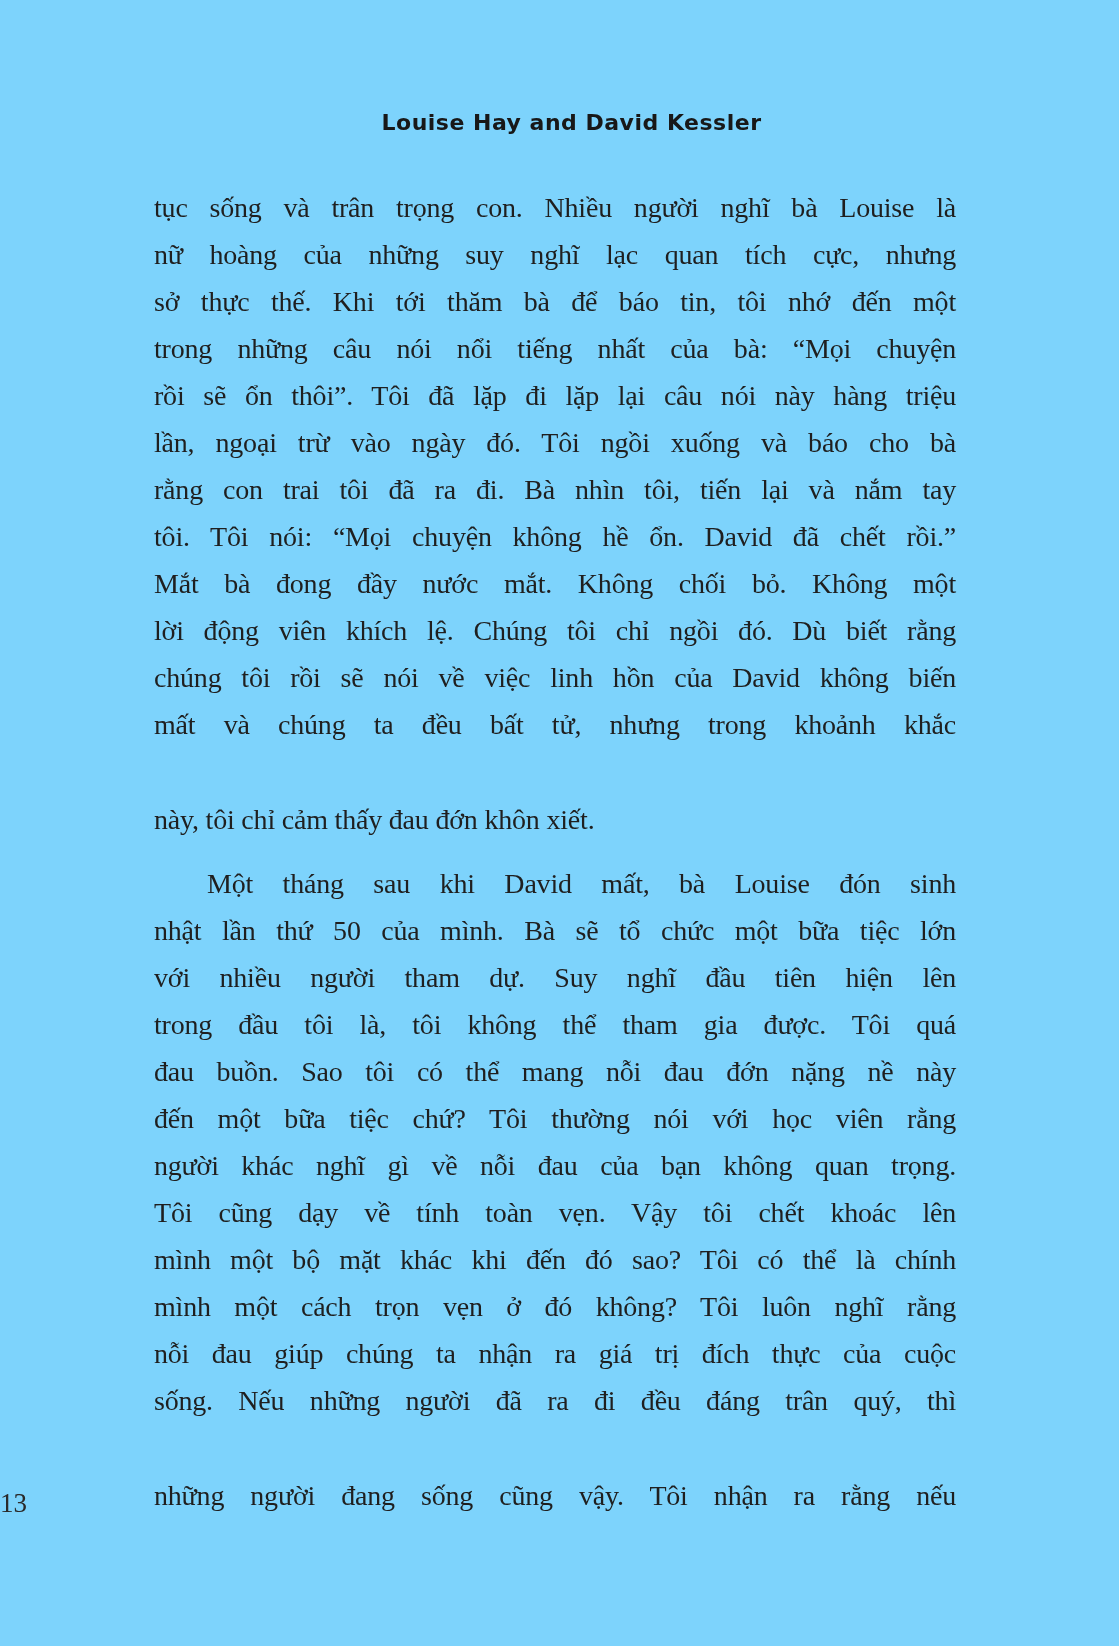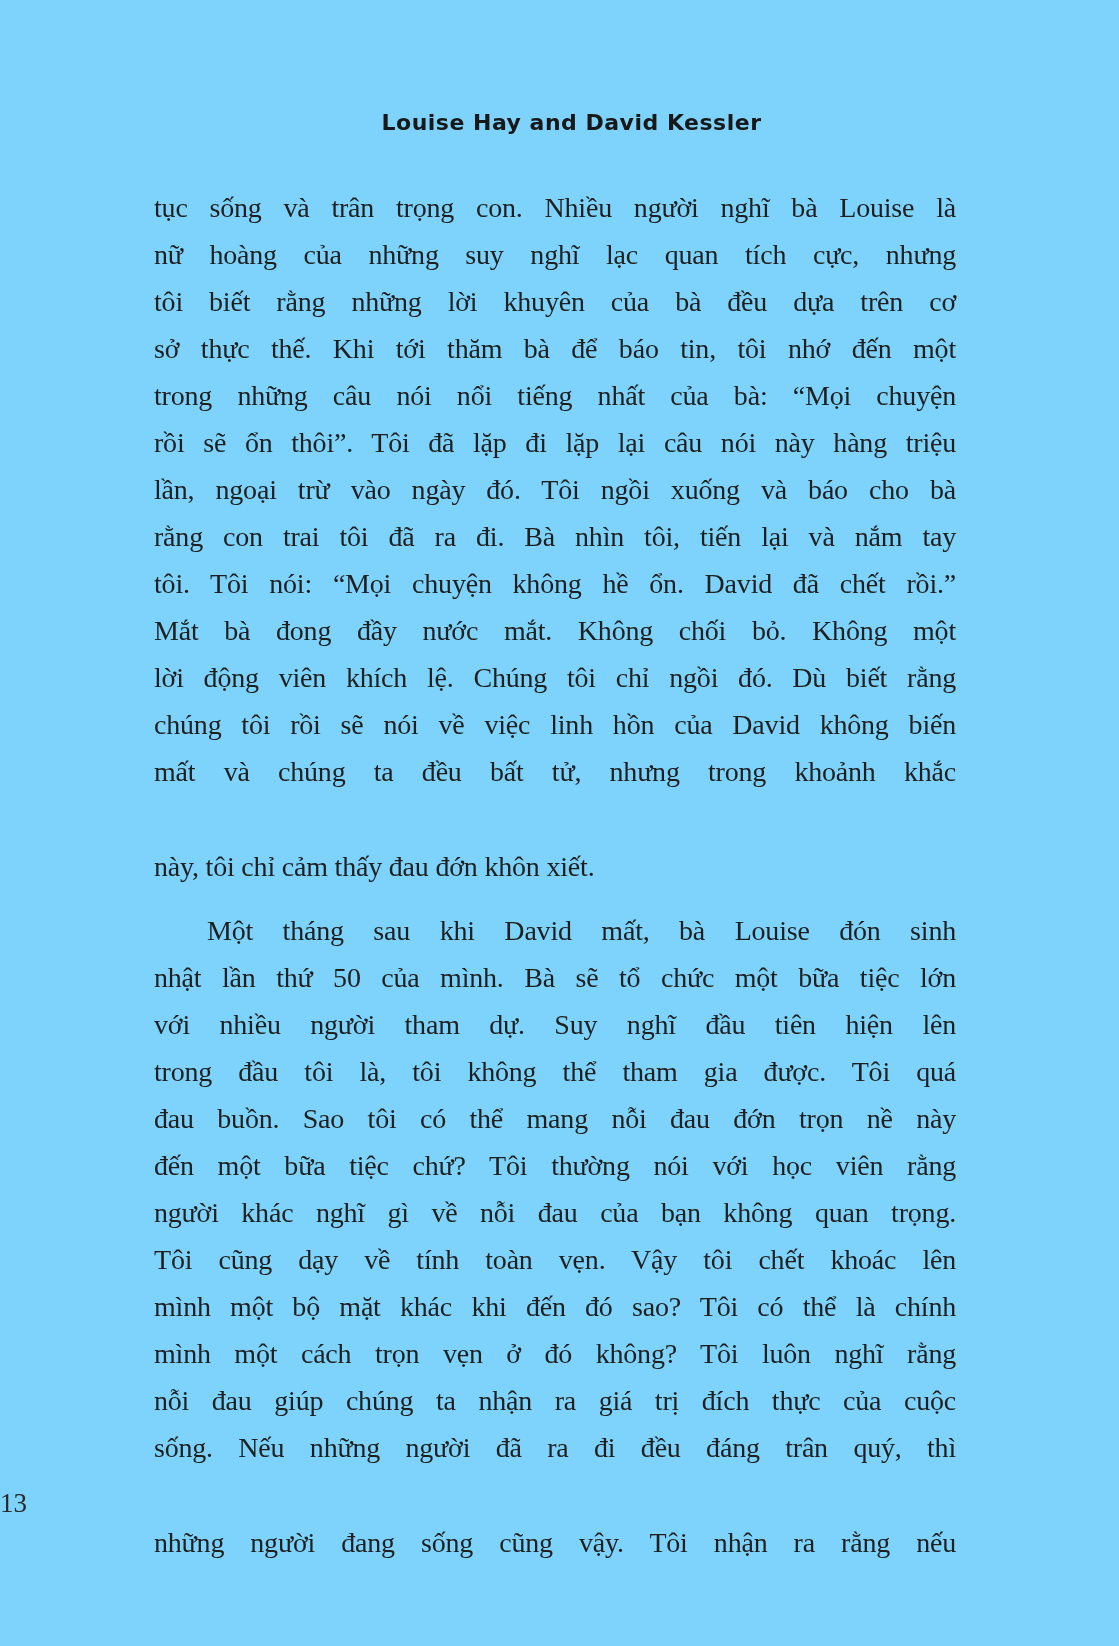--- a/index.html
+++ b/index.html
@@ -71,39 +71,38 @@
 <body>
 
 <div class="page">
 
   <div class="running-header">Louise Hay and David Kessler</div>
 
   <div class="body-text">
     <div class="paragraph">
         <div class="text-line">tục sống và trân trọng con. Nhiều người nghĩ bà Louise là</div>
         <div class="text-line">nữ hoàng của những suy nghĩ lạc quan tích cực, nhưng</div>
-        <div class="text-line">tôi biết rằng những lời khuyên của bà đều dựa trên cơ</div>
         <div class="text-line">sở thực thế. Khi tới thăm bà để báo tin, tôi nhớ đến một</div>
         <div class="text-line">trong những câu nói nổi tiếng nhất của bà: “Mọi chuyện</div>
         <div class="text-line">rồi sẽ ổn thôi”. Tôi đã lặp đi lặp lại câu nói này hàng triệu</div>
         <div class="text-line">lần, ngoại trừ vào ngày đó. Tôi ngồi xuống và báo cho bà</div>
         <div class="text-line">rằng con trai tôi đã ra đi. Bà nhìn tôi, tiến lại và nắm tay</div>
         <div class="text-line">tôi. Tôi nói: “Mọi chuyện không hề ổn. David đã chết rồi.”</div>
         <div class="text-line">Mắt bà đong đầy nước mắt. Không chối bỏ. Không một</div>
         <div class="text-line">lời động viên khích lệ. Chúng tôi chỉ ngồi đó. Dù biết rằng</div>
         <div class="text-line">chúng tôi rồi sẽ nói về việc linh hồn của David không biến</div>
         <div class="text-line">mất và chúng ta đều bất tử, nhưng trong khoảnh khắc</div>
         <div class="text-line last">này, tôi chỉ cảm thấy đau đớn khôn xiết.</div>
       </div>
     <div class="paragraph indent-first justify-last">
         <div class="text-line">Một tháng sau khi David mất, bà Louise đón sinh</div>
         <div class="text-line">nhật lần thứ 50 của mình. Bà sẽ tổ chức một bữa tiệc lớn</div>
         <div class="text-line">với nhiều người tham dự. Suy nghĩ đầu tiên hiện lên</div>
         <div class="text-line">trong đầu tôi là, tôi không thể tham gia được. Tôi quá</div>
-        <div class="text-line">đau buồn. Sao tôi có thể mang nỗi đau đớn trọn nề này</div>
+        <div class="text-line">đau buồn. Sao tôi có thể mang nỗi đau đớn nặng nề này</div>
         <div class="text-line">đến một bữa tiệc chứ? Tôi thường nói với học viên rằng</div>
         <div class="text-line">người khác nghĩ gì về nỗi đau của bạn không quan trọng.</div>
         <div class="text-line">Tôi cũng dạy về tính toàn vẹn. Vậy tôi chết khoác lên</div>
         <div class="text-line">mình một bộ mặt khác khi đến đó sao? Tôi có thể là chính</div>
         <div class="text-line">mình một cách trọn vẹn ở đó không? Tôi luôn nghĩ rằng</div>
         <div class="text-line">nỗi đau giúp chúng ta nhận ra giá trị đích thực của cuộc</div>
         <div class="text-line">sống. Nếu những người đã ra đi đều đáng trân quý, thì</div>
         <div class="text-line last">những người đang sống cũng vậy. Tôi nhận ra rằng nếu</div>
       </div>
   </div>

